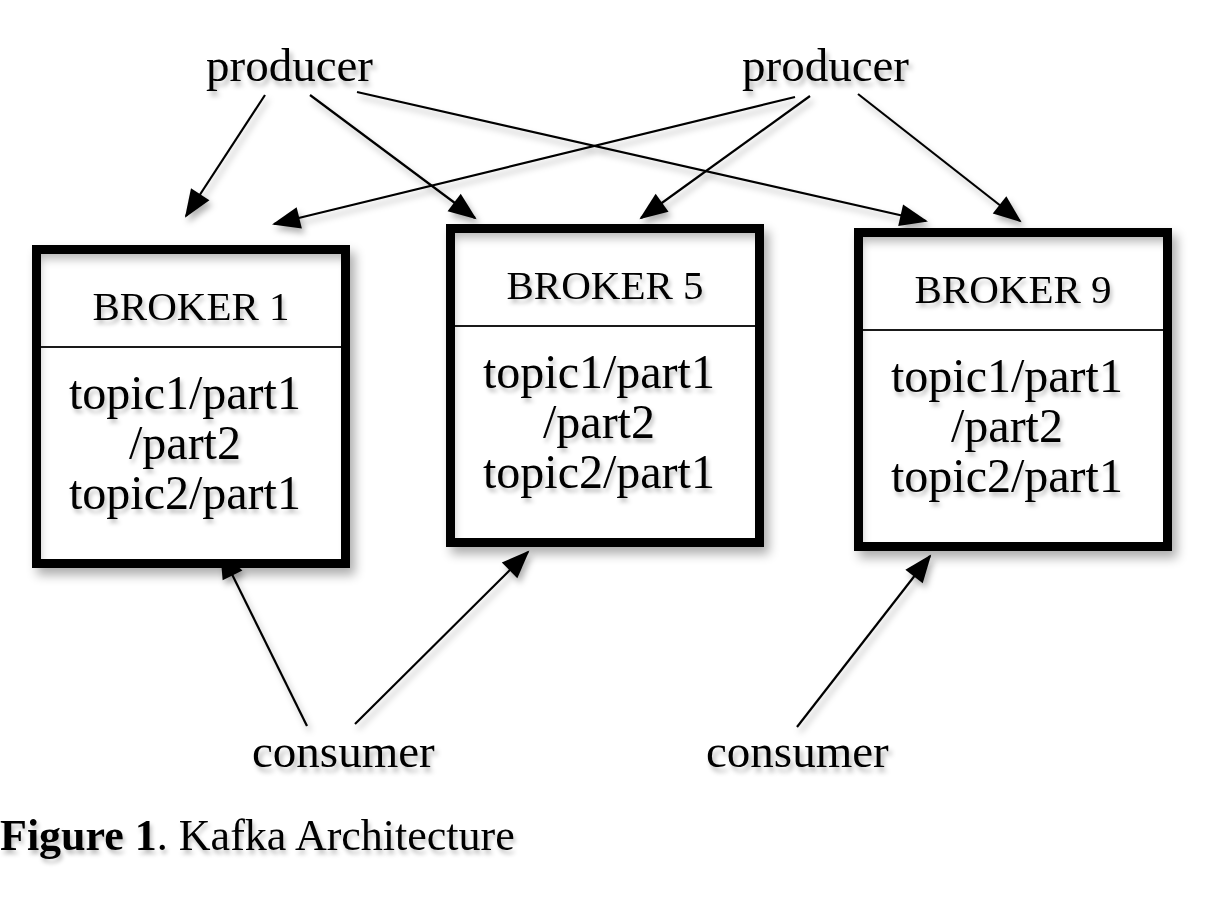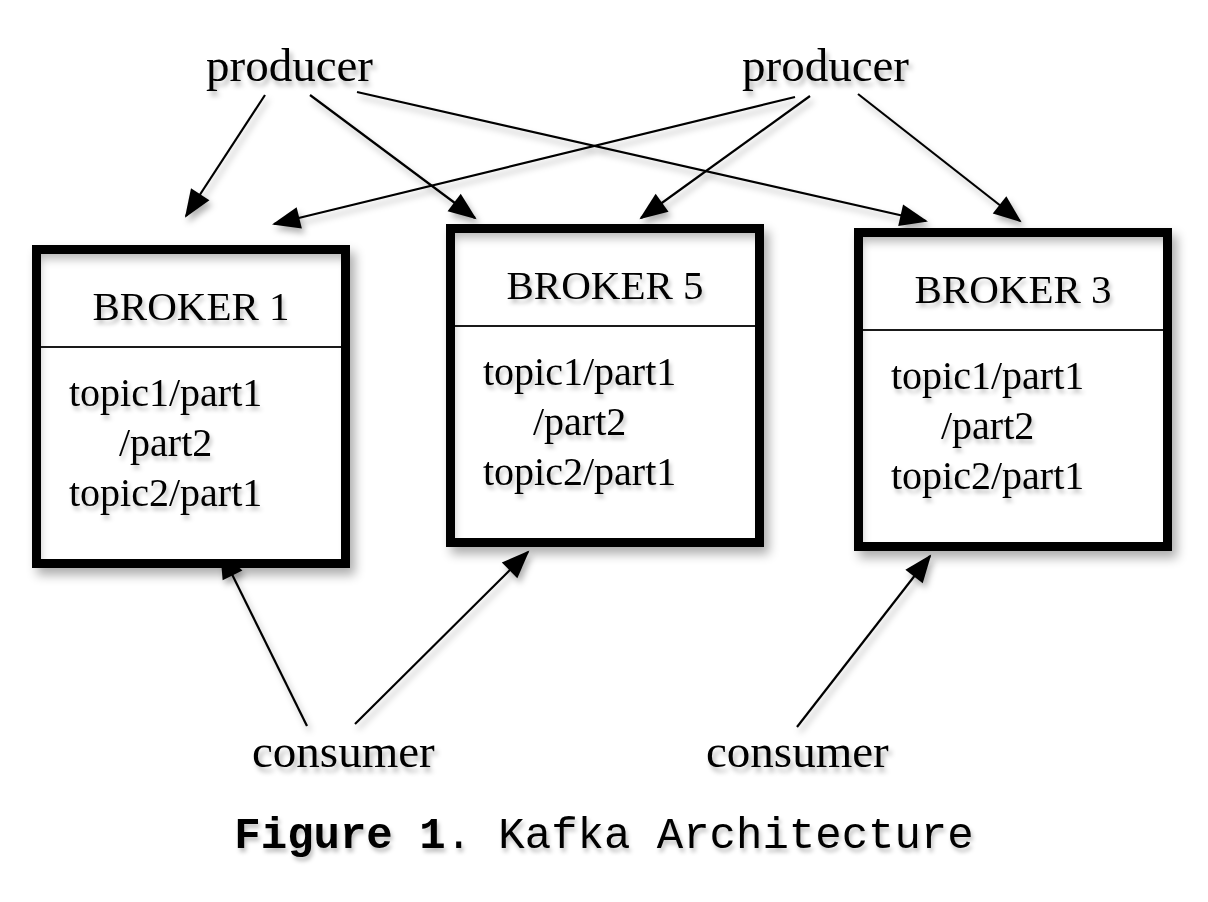--- a/index.html
+++ b/index.html
@@ -52,36 +52,35 @@
     padding-top: 32px;
     text-align: center;
     font-size: 41px;
     line-height: 1;
     border-bottom: 2px solid #1a1a1a;
     text-shadow: 2px 4px 4px rgba(0,0,0,0.25);
   }
   .broker-topics {
     margin: 20px 0 0 28px;
     width: max-content;
-    font-size: 40px;
+    font-size: 48px;
     line-height: 50px;
     text-shadow: 2px 4px 4px rgba(0,0,0,0.25);
   }
   .topic-line { text-align: left; }
   .topic-line.indent { text-align: center; }
   .caption {
     position: absolute;
     left: 0;
     top: 814px;
     width: 1208px;
-    text-align: center;
+    text-align: left;
     font-size: 44px;
     line-height: 1;
     text-shadow: 2px 4px 4px rgba(0,0,0,0.25);
-    font-family: Liberation Mono, monospace;
   }
   .caption .bold { font-weight: bold; }
 </style>
 </head>
 <body>
 
 <div class="stage">
 
   <svg class="arrow-layer" width="1208" height="902" viewBox="0 0 1208 902" xmlns="http://www.w3.org/2000/svg">
     <defs>
@@ -115,21 +114,21 @@
   <div class="broker" style="left:446px; top:224px;">
     <div class="broker-title">BROKER 5</div>
     <div class="broker-topics">
       <div class="topic-line">topic1/part1</div>
       <div class="topic-line indent">/part2</div>
       <div class="topic-line">topic2/part1</div>
     </div>
   </div>
 
   <div class="broker" style="left:854px; top:228px;">
-    <div class="broker-title">BROKER 3</div>
+    <div class="broker-title">BROKER 9</div>
     <div class="broker-topics">
       <div class="topic-line">topic1/part1</div>
       <div class="topic-line indent">/part2</div>
       <div class="topic-line">topic2/part1</div>
     </div>
   </div>
 
   <div class="node-label" style="left:252px; top:728px;">consumer</div>
   <div class="node-label" style="left:706px; top:728px;">consumer</div>
 

